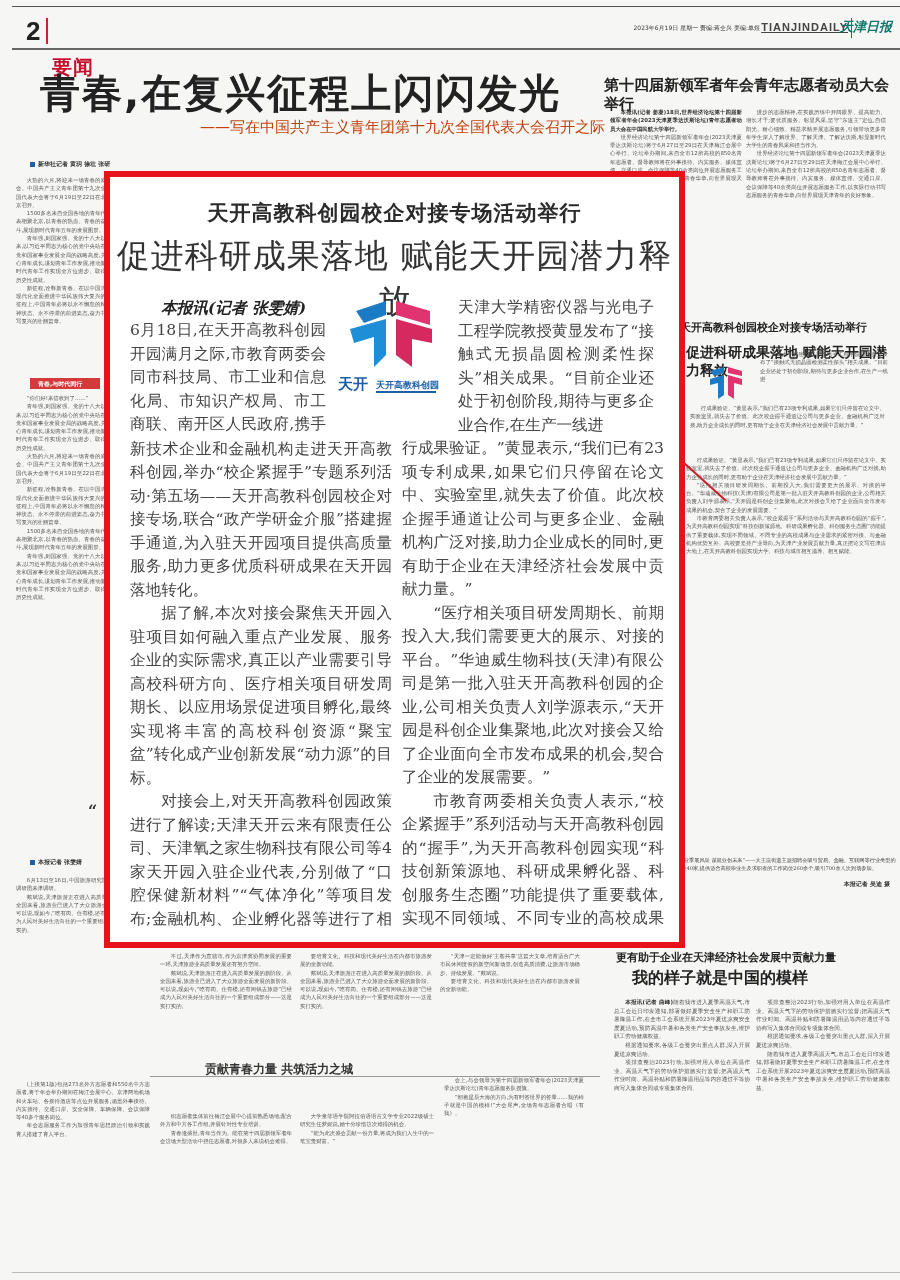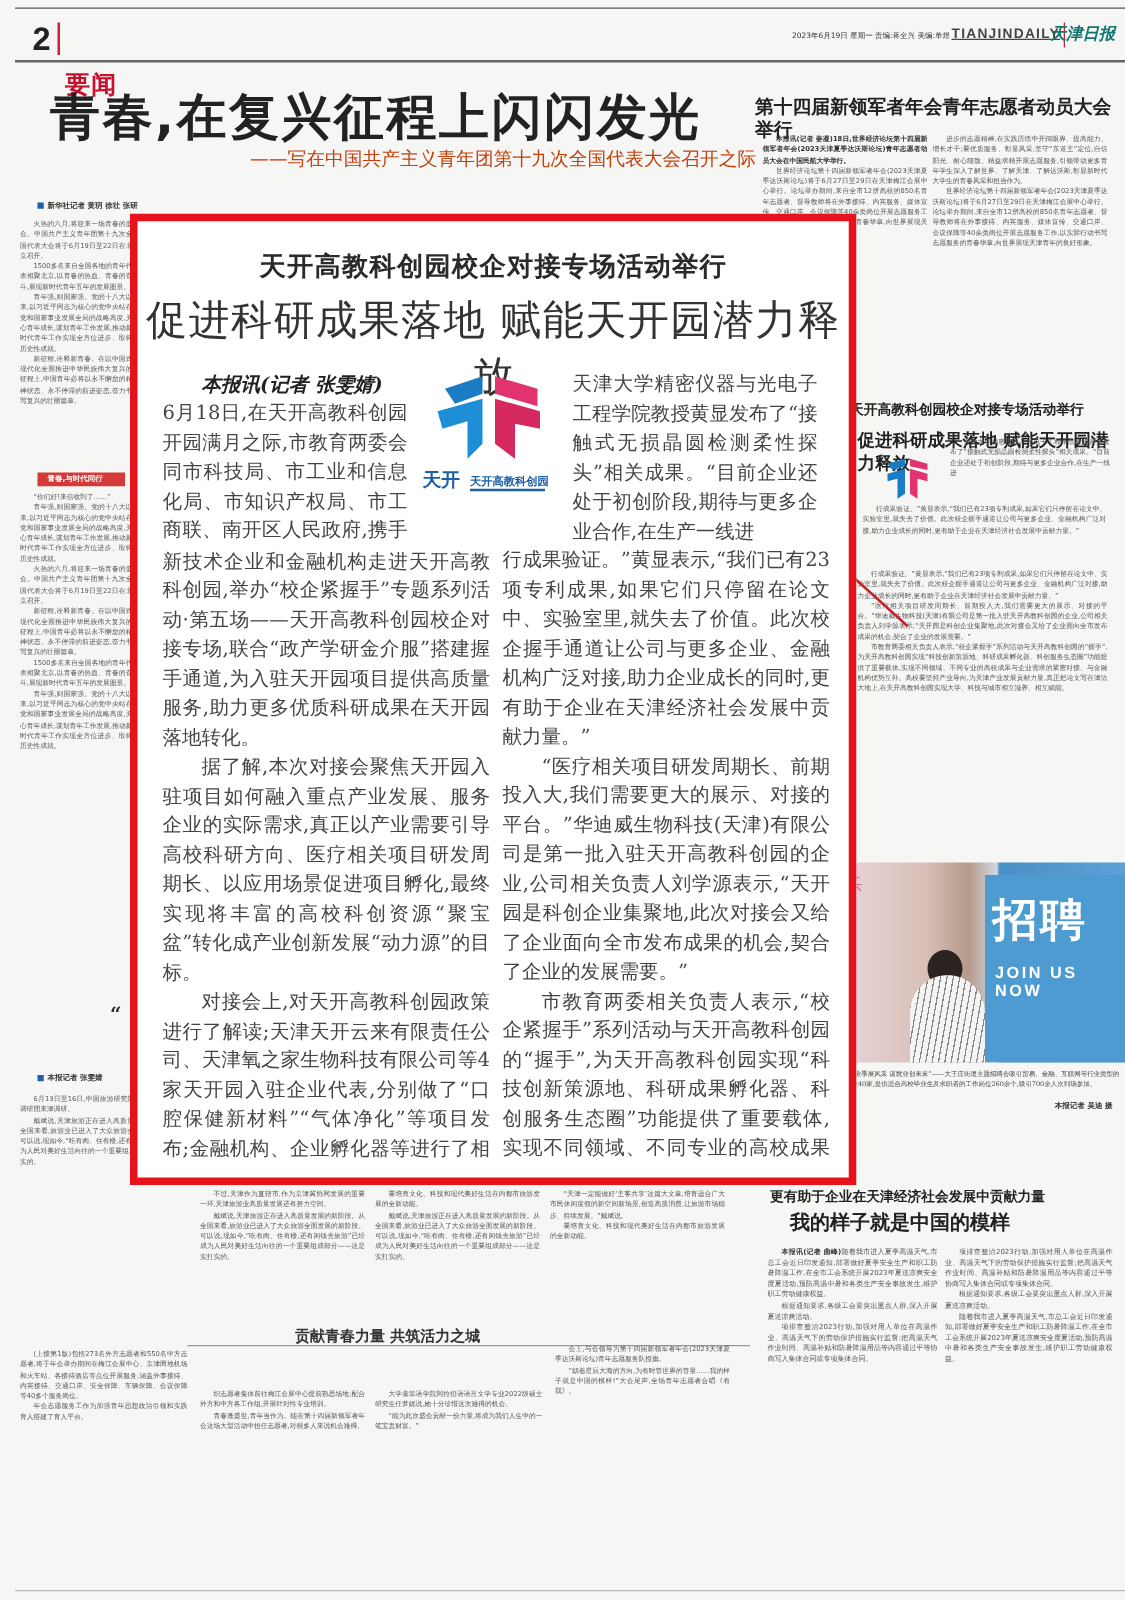--- a/index.html
+++ b/index.html
@@ -43,21 +43,21 @@
   .photo .join { position: absolute; left: 124px; top: 80px; font: bold 13px "Liberation Sans", sans-serif; color: #fff; letter-spacing: 2px; }
   .photo .person { position: absolute; left: 56px; top: 90px; width: 60px; height: 80px; border-radius: 30px 30px 0 0;
                    background: repeating-linear-gradient(100deg, #f4f4f4 0 4px, #888 4px 5px); }
   .photo .head { position: absolute; left: 70px; top: 70px; width: 28px; height: 30px; border-radius: 50%; background: #2a2320; }
   .photo .pink { position: absolute; left: 4px; top: 10px; font: 14px "DejaVu Sans", sans-serif; color: #d86a9a; }
   .caption { position: absolute; left: 676px; top: 856px; width: 220px; font: 5.2px/8px "DejaVu Serif", serif; color: #444; }
   .credit { position: absolute; right: 10px; top: 880px; font: bold 6px "DejaVu Sans", sans-serif; color: #333; }
 
   .h3-small { position: absolute; left: 616px; top: 950px; font: bold 11px "DejaVu Serif", serif; color: #222; }
   .h3-big { position: absolute; left: 632px; top: 968px; font: bold 16px "DejaVu Sans", sans-serif; color: #222; }
-  .h-mid { position: absolute; left: 205px; top: 1061px; font: bold 12px "DejaVu Sans", sans-serif; color: #333; margin-left: 31px; }
+  .h-mid { position: absolute; left: 205px; top: 1061px; font: bold 12px "DejaVu Sans", sans-serif; color: #333; }
   .rule-h { position: absolute; height: 1px; background: #999; }
 
   .quote-mark { position: absolute; left: 88px; top: 802px; font: bold 16px "DejaVu Serif", serif; color: #333; }
 
   .annot-line { position: absolute; left: 660px; top: 440px; width: 90px; height: 2px; background: #c8202a; transform-origin: 0 0; transform: rotate(42deg); }
 
   
   .callout { position: absolute; left: 104px; top: 171px; width: 581px; height: 777px; border: 6px solid #e8121c; background: #fff; overflow: hidden; }
   .callout-kicker { position: absolute; left: 0; right: 0; top: 22px; text-align: center; font: bold 21px "DejaVu Serif", serif; color: #2a2a2a; letter-spacing: 1px; }
   .callout-title { position: absolute; left: 0; right: 0; top: 57px; text-align: center; font: 33px "DejaVu Sans", sans-serif; color: #333; letter-spacing: 1px; }
@@ -170,28 +170,20 @@
   </div>
   <svg class="mini-logo" viewBox="0 0 40 40">
     <path d="M4 6 L18 2 L18 8 L8 11 Z" fill="#1b7bc4"></path>
     <path d="M4 14 L18 10 L18 30 L12 34 L12 18 L4 20 Z" fill="#1b7bc4"></path>
     <path d="M22 2 L36 6 L36 11 L22 8 Z" fill="#e0336f"></path>
     <path d="M22 10 L36 14 L36 20 L28 18 L28 34 L22 30 Z" fill="#e0336f"></path>
   </svg>
 
   <div class="annot-line"></div>
 
-  <div class="photo">
-    <div class="pink">乐</div>
-    <div class="banner"></div>
-    <div class="zp">招聘</div>
-    <div class="join">JOIN US NOW</div>
-    <div class="head"></div>
-    <div class="person"></div>
-  </div>
   <div class="caption">“就业季展风采 谋就业创未来”——大王庄街道主题招聘会吸引贸易、金融、互联网等行业类型的企业40家,提供适合高校毕业生及求职者的工作岗位260余个,吸引700余人次到场参加。</div>
   <div class="credit">本报记者 吴迪 摄</div>
 
   <div class="h3-small">更有助于企业在天津经济社会发展中贡献力量</div>
   <div class="h3-big">我的样子就是中国的模样</div>
   <div class="col" style="left:614px;top:998px;width:136px;height:272px;font-size:5.6px;line-height:8.6px;">
     <p><span class="byline">本报讯(记者 曲峰)</span><span>随着我市进入夏季高温天气,市总工会近日印发通知,部署做好夏季安全生产和职工防暑降温工作,在全市工会系统开展2023年夏送凉爽安全度夏活动,预防高温中暑和各类生产安全事故发生,维护职工劳动健康权益。</span></p>
     <p>根据通知要求,各级工会要突出重点人群,深入开展夏送凉爽活动。</p>
     <p>项排查整治2023行动,加强对用人单位在高温作业、高温天气下的劳动保护措施实行监督;把高温天气作业时间、高温补贴和防暑降温用品等内容通过平等协商写入集体合同或专项集体合同。</p>
   </div>

